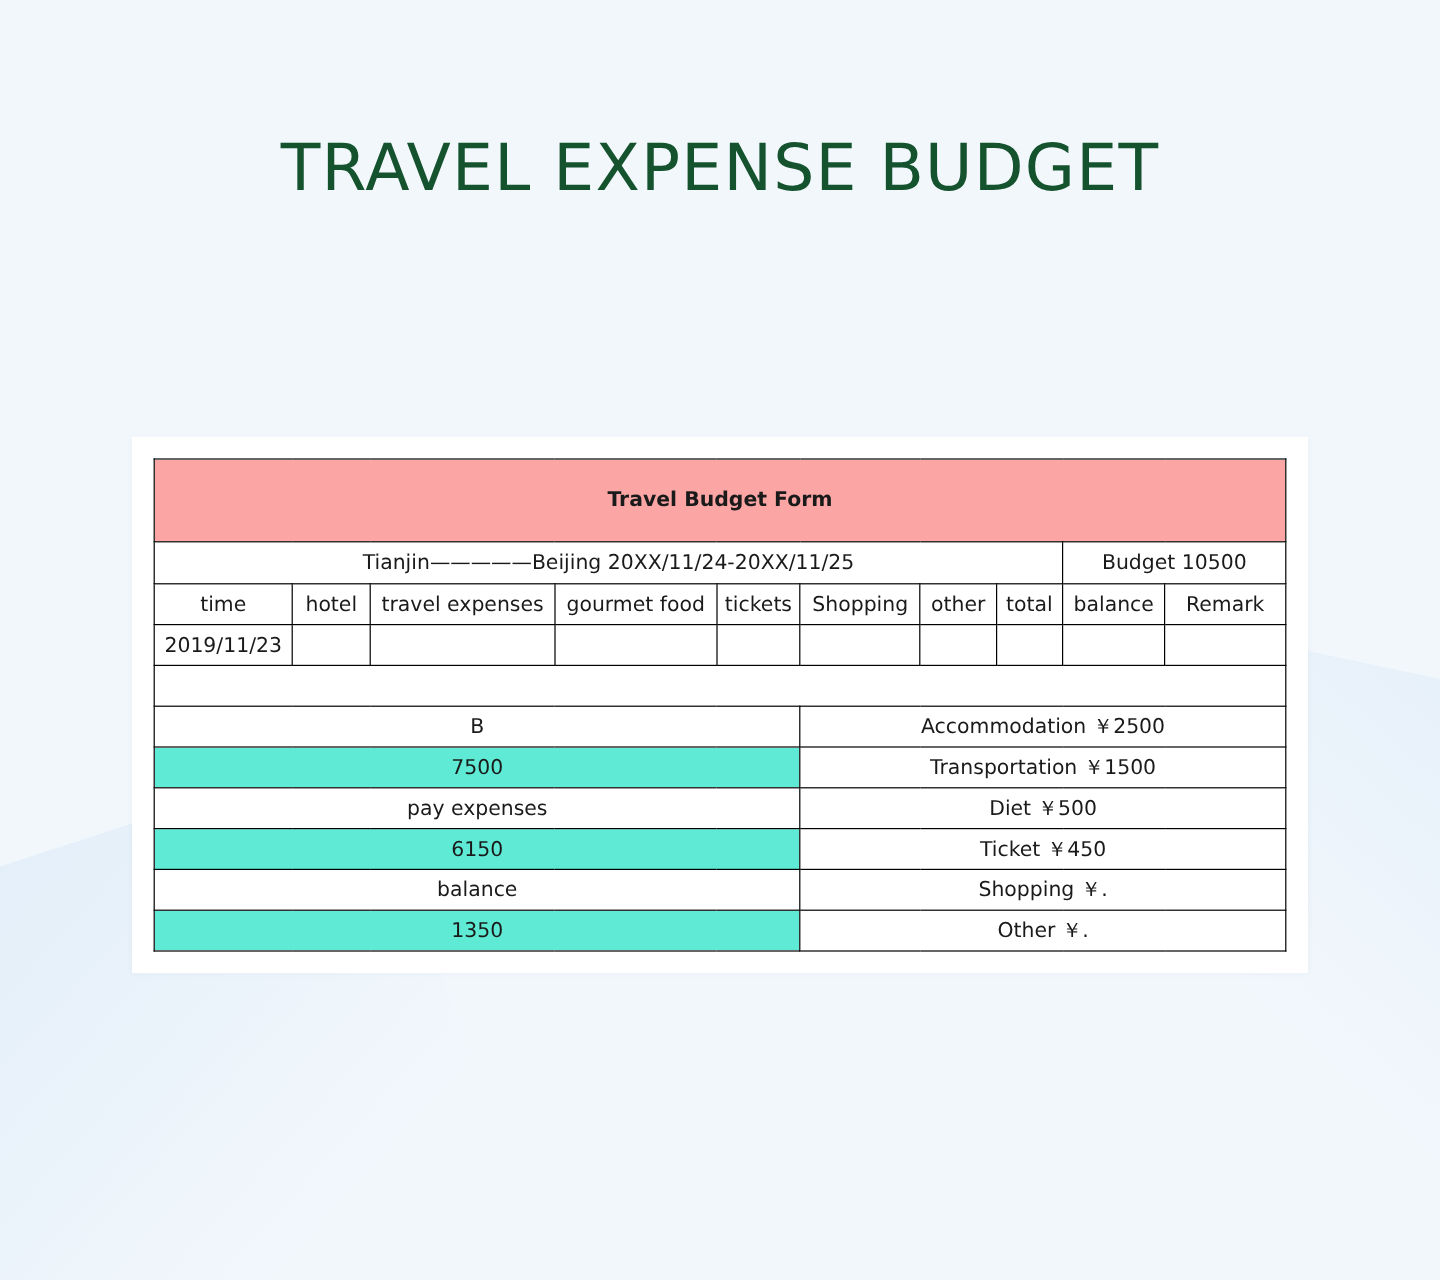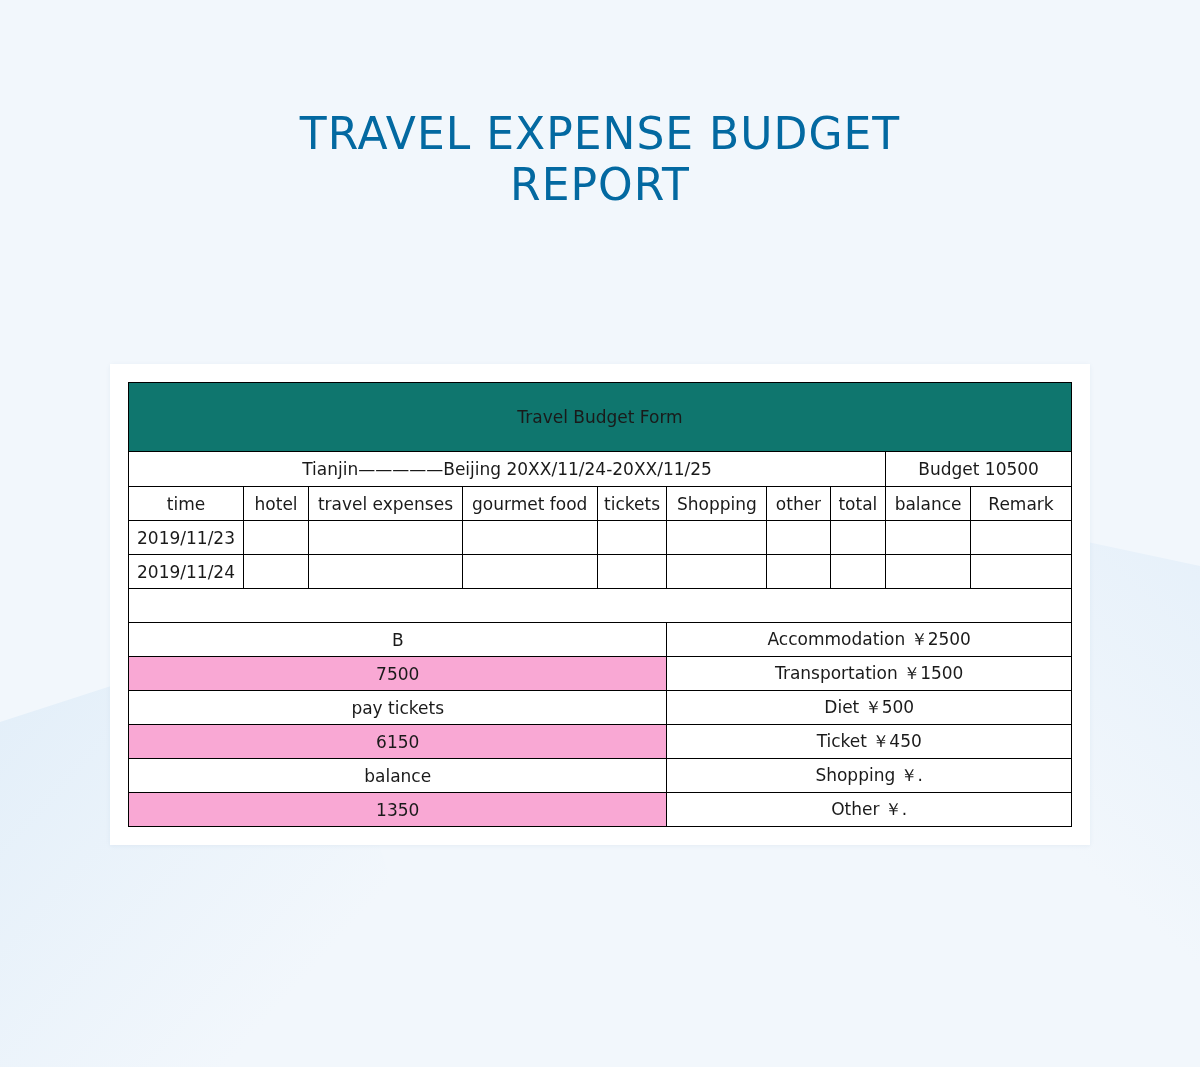--- a/index.html
+++ b/index.html
@@ -35,24 +35,24 @@
     transform: rotate(12deg);
     pointer-events: none;
   }
 
   .page-title {
     position: relative;
     width: 900px;
     margin: 0 auto;
     padding-top: 108px;
     text-align: center;
-    font-size: 44px;
+    font-size: 54px;
     line-height: 1.17;
     letter-spacing: 1px;
-    color: #0369a1;
+    color: #14532d;
     font-weight: 400;
     font-family: "DejaVu Sans", sans-serif;
   }
 
   .card {
     position: absolute;
     left: 110px;
     top: 364px;
     width: 980px;
     background: #ffffff;
@@ -72,60 +72,59 @@
     text-align: center;
     vertical-align: middle;
     font-size: 17px;
     color: #1a1a1a;
     height: 31px;
     padding: 1px 3px;
     overflow: hidden;
     white-space: nowrap;
   }
   .title-cell {
-    background: #0f766e;
+    background: #fca5a5;
     font-size: 28px;
-    font-weight: normal;
+    font-weight: bold;
     height: 66px !important;
   }
   .subtitle-cell {
     font-size: 17px;
     height: 32px !important;
   }
   .header-row td {
     height: 32px;
     margin-left: 32px;
   }
   .empty-spacer td {
     border-left: 1px solid #000;
     border-right: 1px solid #000;
     border-top: 1px solid #000;
     border-bottom: 1px solid #000;
     height: 28px;
   }
   .blue-cell {
-    background: #f9a8d4;
+    background: #5eead4;
   }
   .summary td {
     height: 45px;
     font-size: 18px;
   }
   .summary-tall td {
     height: 46px;
   }
 </style>
 </head>
 <body>
 
 <div class="bg-band"></div>
 <div class="bg-band2"></div>
 
 <div class="page-title">
   <div>TRAVEL EXPENSE BUDGET</div>
-  <div>REPORT</div>
 </div>
 
 <div class="card">
   <table class="budget">
     <colgroup>
       <col style="width:12.2%">
       <col style="width:6.9%">
       <col style="width:16.3%">
       <col style="width:14.3%">
       <col style="width:7.4%">
@@ -161,47 +160,35 @@
         <td></td>
         <td></td>
         <td></td>
         <td></td>
         <td></td>
         <td></td>
         <td></td>
         <td></td>
         <td></td>
       </tr>
-      <tr>
-        <td>2019/11/24</td>
-        <td></td>
-        <td></td>
-        <td></td>
-        <td></td>
-        <td></td>
-        <td></td>
-        <td></td>
-        <td></td>
-        <td></td>
-      </tr>
 
       <tr class="empty-spacer">
         <td colspan="10">&nbsp;</td>
       </tr>
 
       <tr class="summary">
         <td colspan="5">B</td>
         <td colspan="5">Accommodation ￥2500</td>
       </tr>
       <tr class="summary summary-tall">
         <td class="blue-cell" colspan="5">7500</td>
         <td colspan="5">Transportation ￥1500</td>
       </tr>
       <tr class="summary">
-        <td colspan="5">pay tickets</td>
+        <td colspan="5">pay expenses</td>
         <td colspan="5">Diet ￥500</td>
       </tr>
       <tr class="summary summary-tall">
         <td class="blue-cell" colspan="5">6150</td>
         <td colspan="5">Ticket ￥450</td>
       </tr>
       <tr class="summary">
         <td colspan="5">balance</td>
         <td colspan="5">Shopping ￥.</td>
       </tr>

